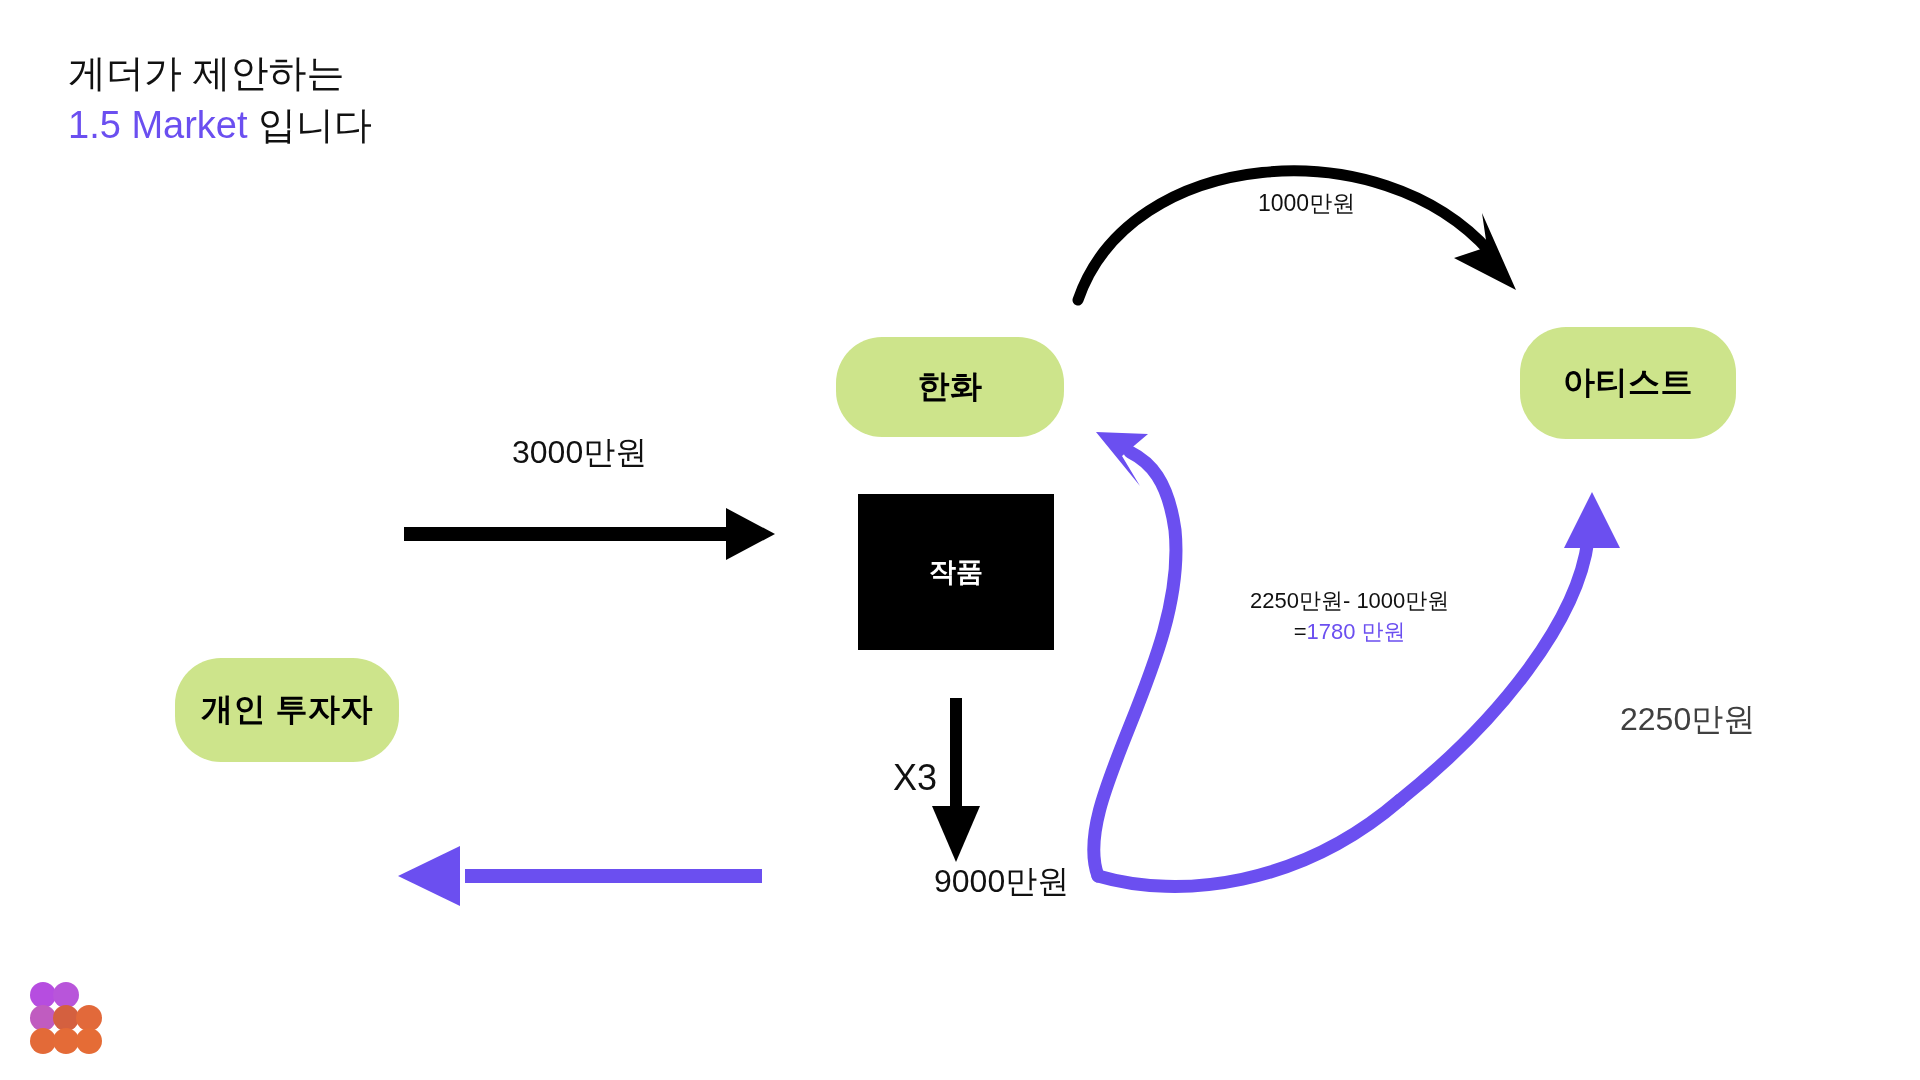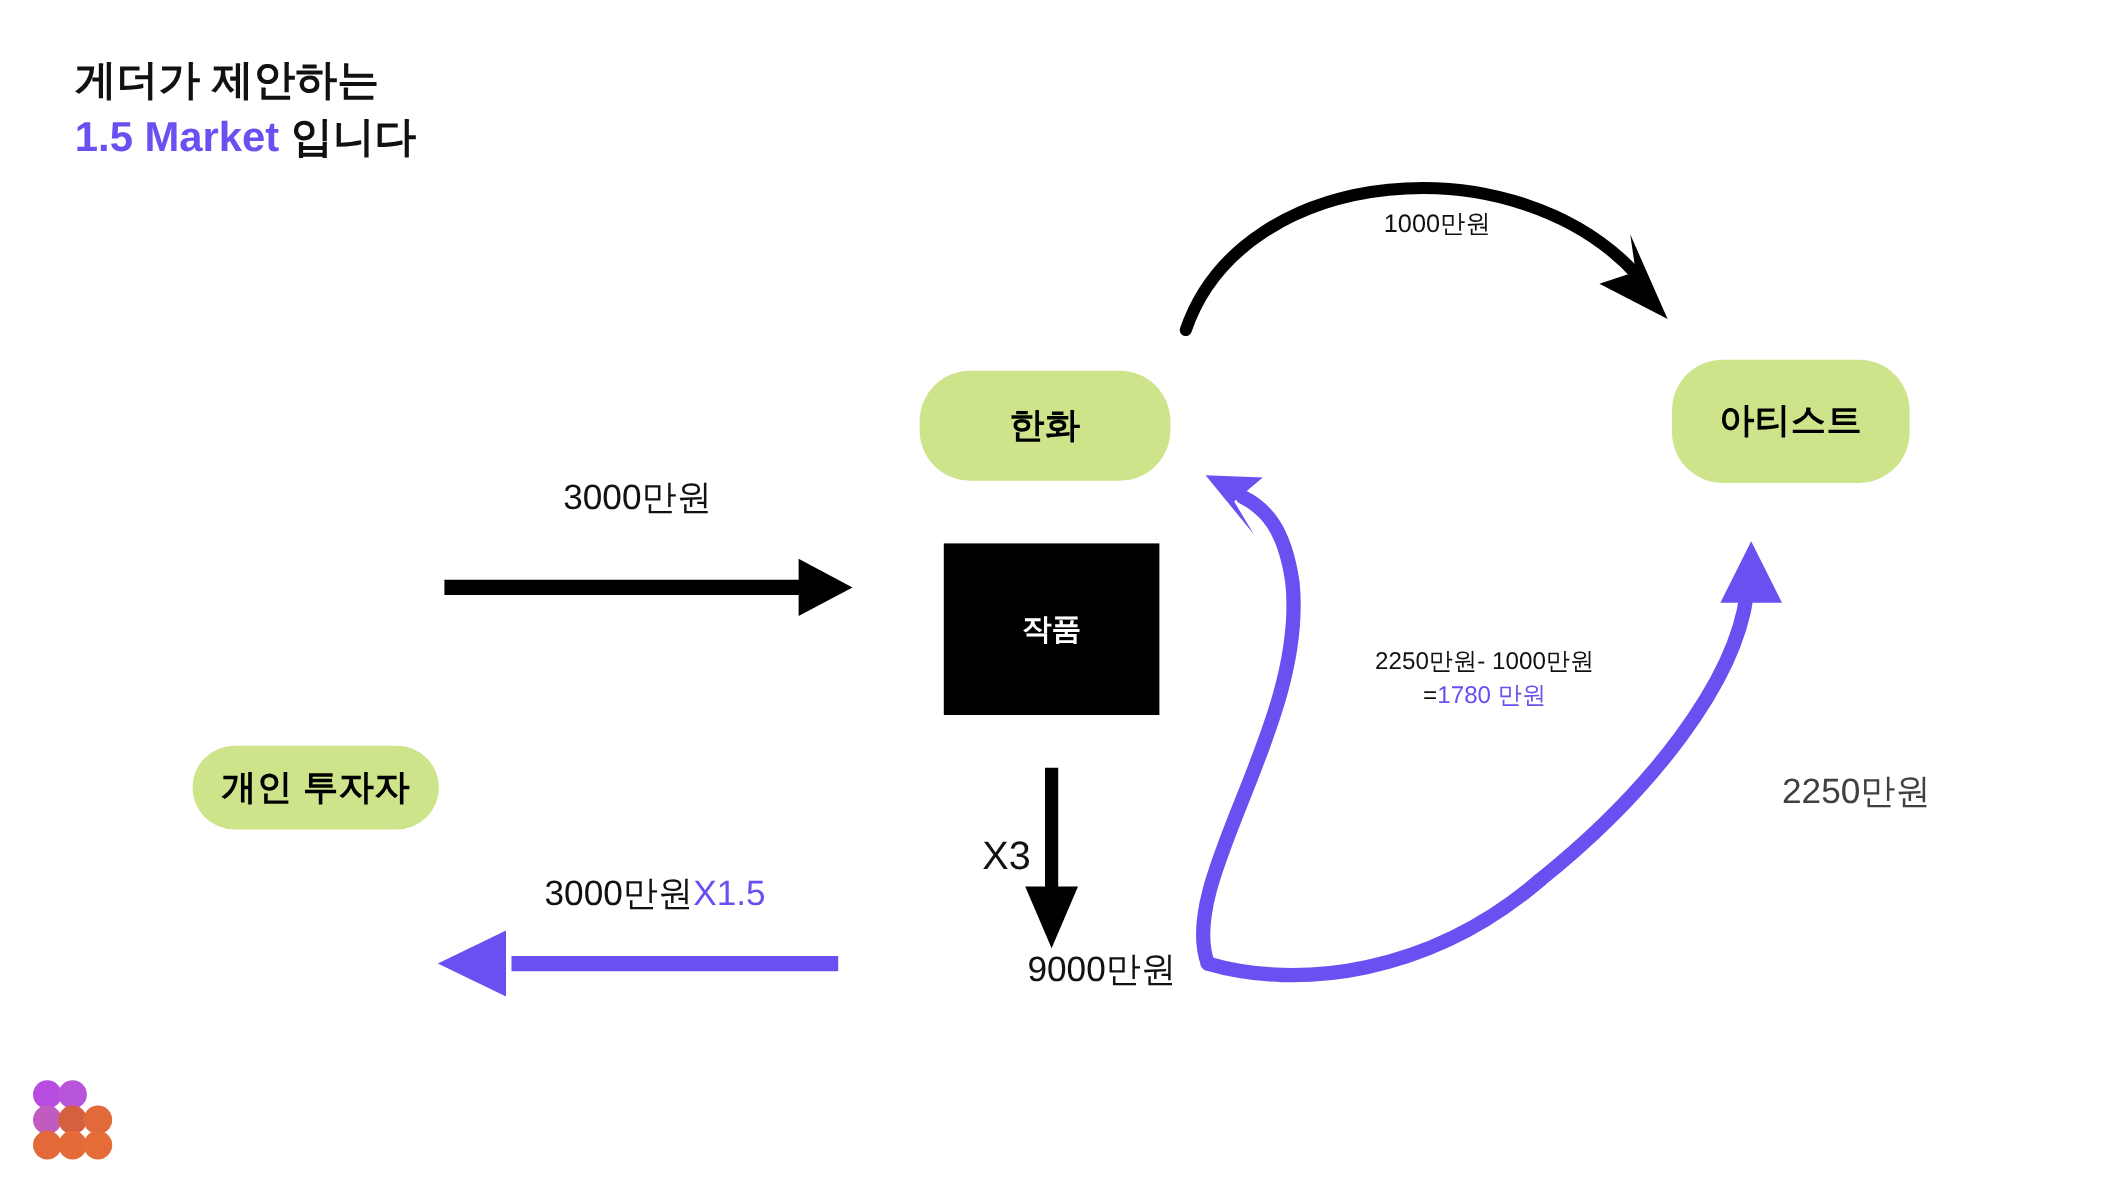--- a/index.html
+++ b/index.html
@@ -30,40 +30,40 @@
   .title-block {
     position: absolute;
     left: 68px;
     top: 48px;
     line-height: 1.36;
     font-size: 38px;
     font-weight: 400;
     color: #111111;
     white-space: nowrap;
   }
-  .title-line { display: block; font-weight: bold; }
+  .title-line { display: block; }
   .accent { color: #6b4ff0; }
 
   
   .node {
     position: absolute;
     display: flex;
     align-items: center;
     justify-content: center;
     background: #cde48b;
     border-radius: 46px;
     color: #000000;
     font-size: 32px;
     font-weight: 700;
     letter-spacing: 0.5px;
     box-sizing: border-box;
   }
   #node-hanwha { left: 836px; top: 337px; width: 228px; height: 100px; }
   #node-artist { left: 1520px; top: 327px; width: 216px; height: 112px; }
-  #node-investor { left: 175px; top: 678px; width: 224px; height: 76px; }
+  #node-investor { left: 175px; top: 658px; width: 224px; height: 104px; }
 
   .artwork-box {
     position: absolute;
     left: 858px;
     top: 494px;
     width: 196px;
     height: 156px;
     background: #000000;
     display: flex;
     align-items: center;
@@ -178,21 +178,20 @@
 
 
   <div class="edge-label" id="label-1000">1000만원</div>
 
   <div class="edge-label" id="label-3000">3000만원</div>
 
   <div class="edge-label" id="label-x3">X3</div>
 
   <div class="edge-label" id="label-9000">9000만원</div>
 
-  <div class="edge-label" id="label-3000x15"><span>3000만원</span><span class="accent">X1.5</span></div>
 
   <div class="edge-label" id="label-calc">
     <span class="calc-line">2250만원- 1000만원</span>
     <span class="calc-line"><span>=</span><span class="accent">1780 만원</span></span>
   </div>
 
   <div class="edge-label" id="label-2250">2250만원</div>
 
   <div class="logo">
     <div class="logo-dot" style="left:0px;  top:0px;  background:#b64de0;"></div>

